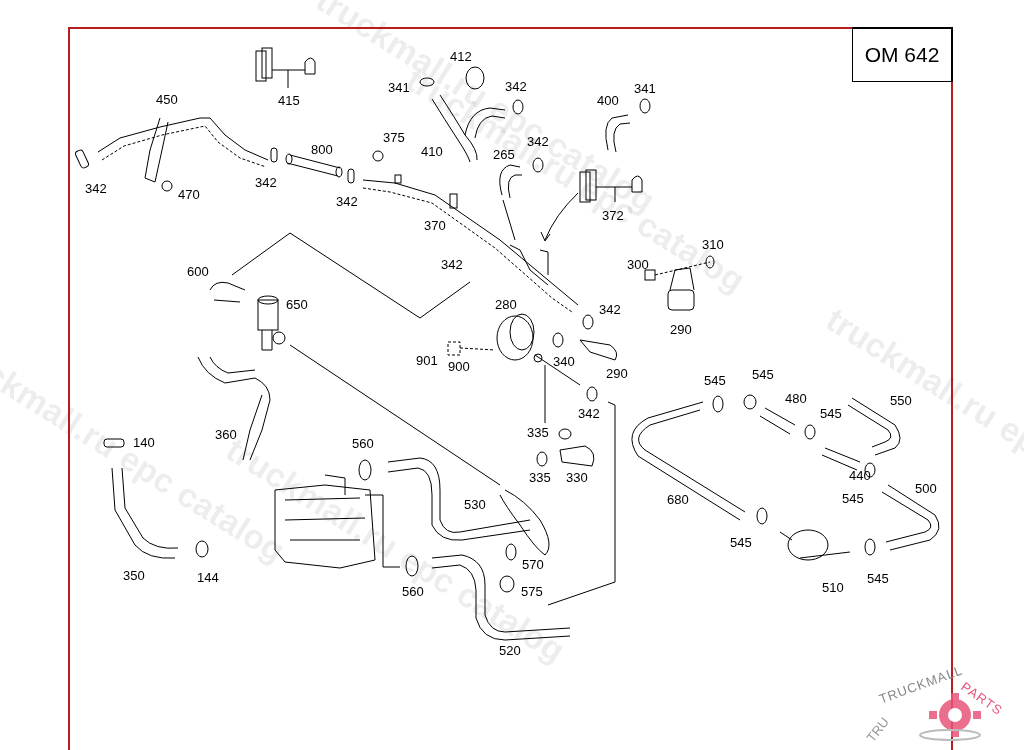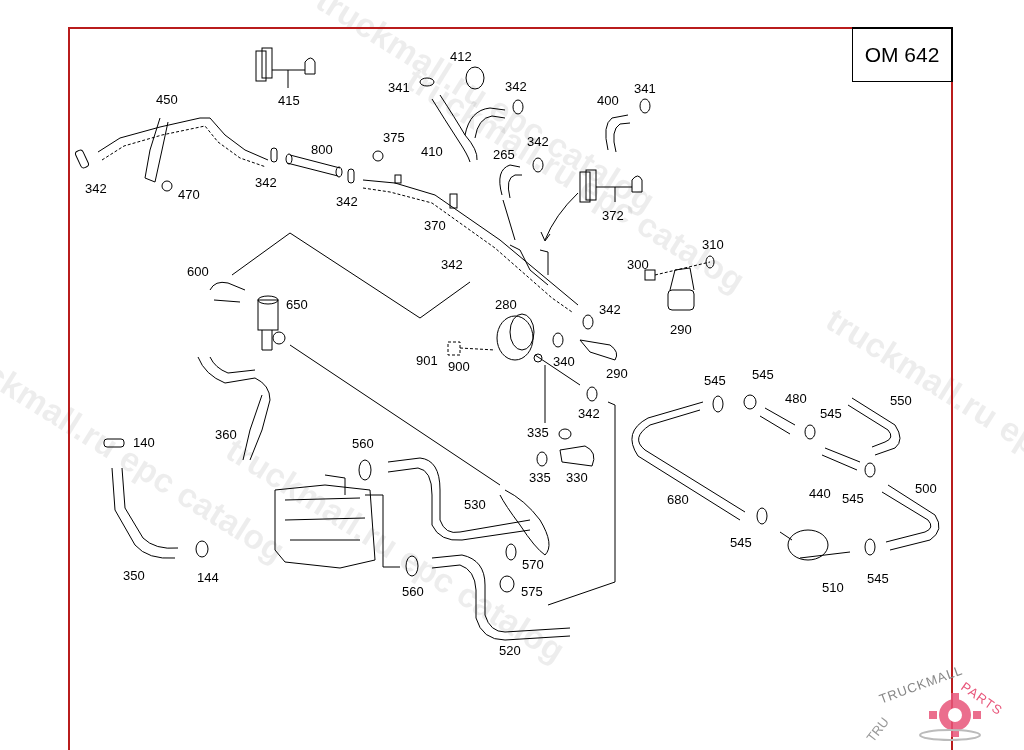--- a/index.html
+++ b/index.html
@@ -211,21 +211,21 @@
 <span class="lbl" style="left:529px;top:471px;">335</span>
 <span class="lbl" style="left:566px;top:471px;">330</span>
 <span class="lbl" style="left:522px;top:558px;">570</span>
 <span class="lbl" style="left:521px;top:585px;">575</span>
 <span class="lbl" style="left:499px;top:644px;">520</span>
 <span class="lbl" style="left:704px;top:374px;">545</span>
 <span class="lbl" style="left:752px;top:368px;">545</span>
 <span class="lbl" style="left:785px;top:392px;">480</span>
 <span class="lbl" style="left:820px;top:407px;">545</span>
 <span class="lbl" style="left:890px;top:394px;">550</span>
-<span class="lbl" style="left:809px;top:469px;margin-top:18px;">440</span>
+<span class="lbl" style="left:849px;top:469px;">440</span>
 <span class="lbl" style="left:842px;top:492px;">545</span>
 <span class="lbl" style="left:915px;top:482px;">500</span>
 <span class="lbl" style="left:667px;top:493px;">680</span>
 <span class="lbl" style="left:730px;top:536px;">545</span>
 <span class="lbl" style="left:822px;top:581px;">510</span>
 <span class="lbl" style="left:867px;top:572px;">545</span>
 
 <div id="logo">
   <svg width="170" height="85" viewBox="0 0 170 85">
     <path d="M20,70 Q40,20 90,18" fill="none" stroke="none" id="arcL"></path>

